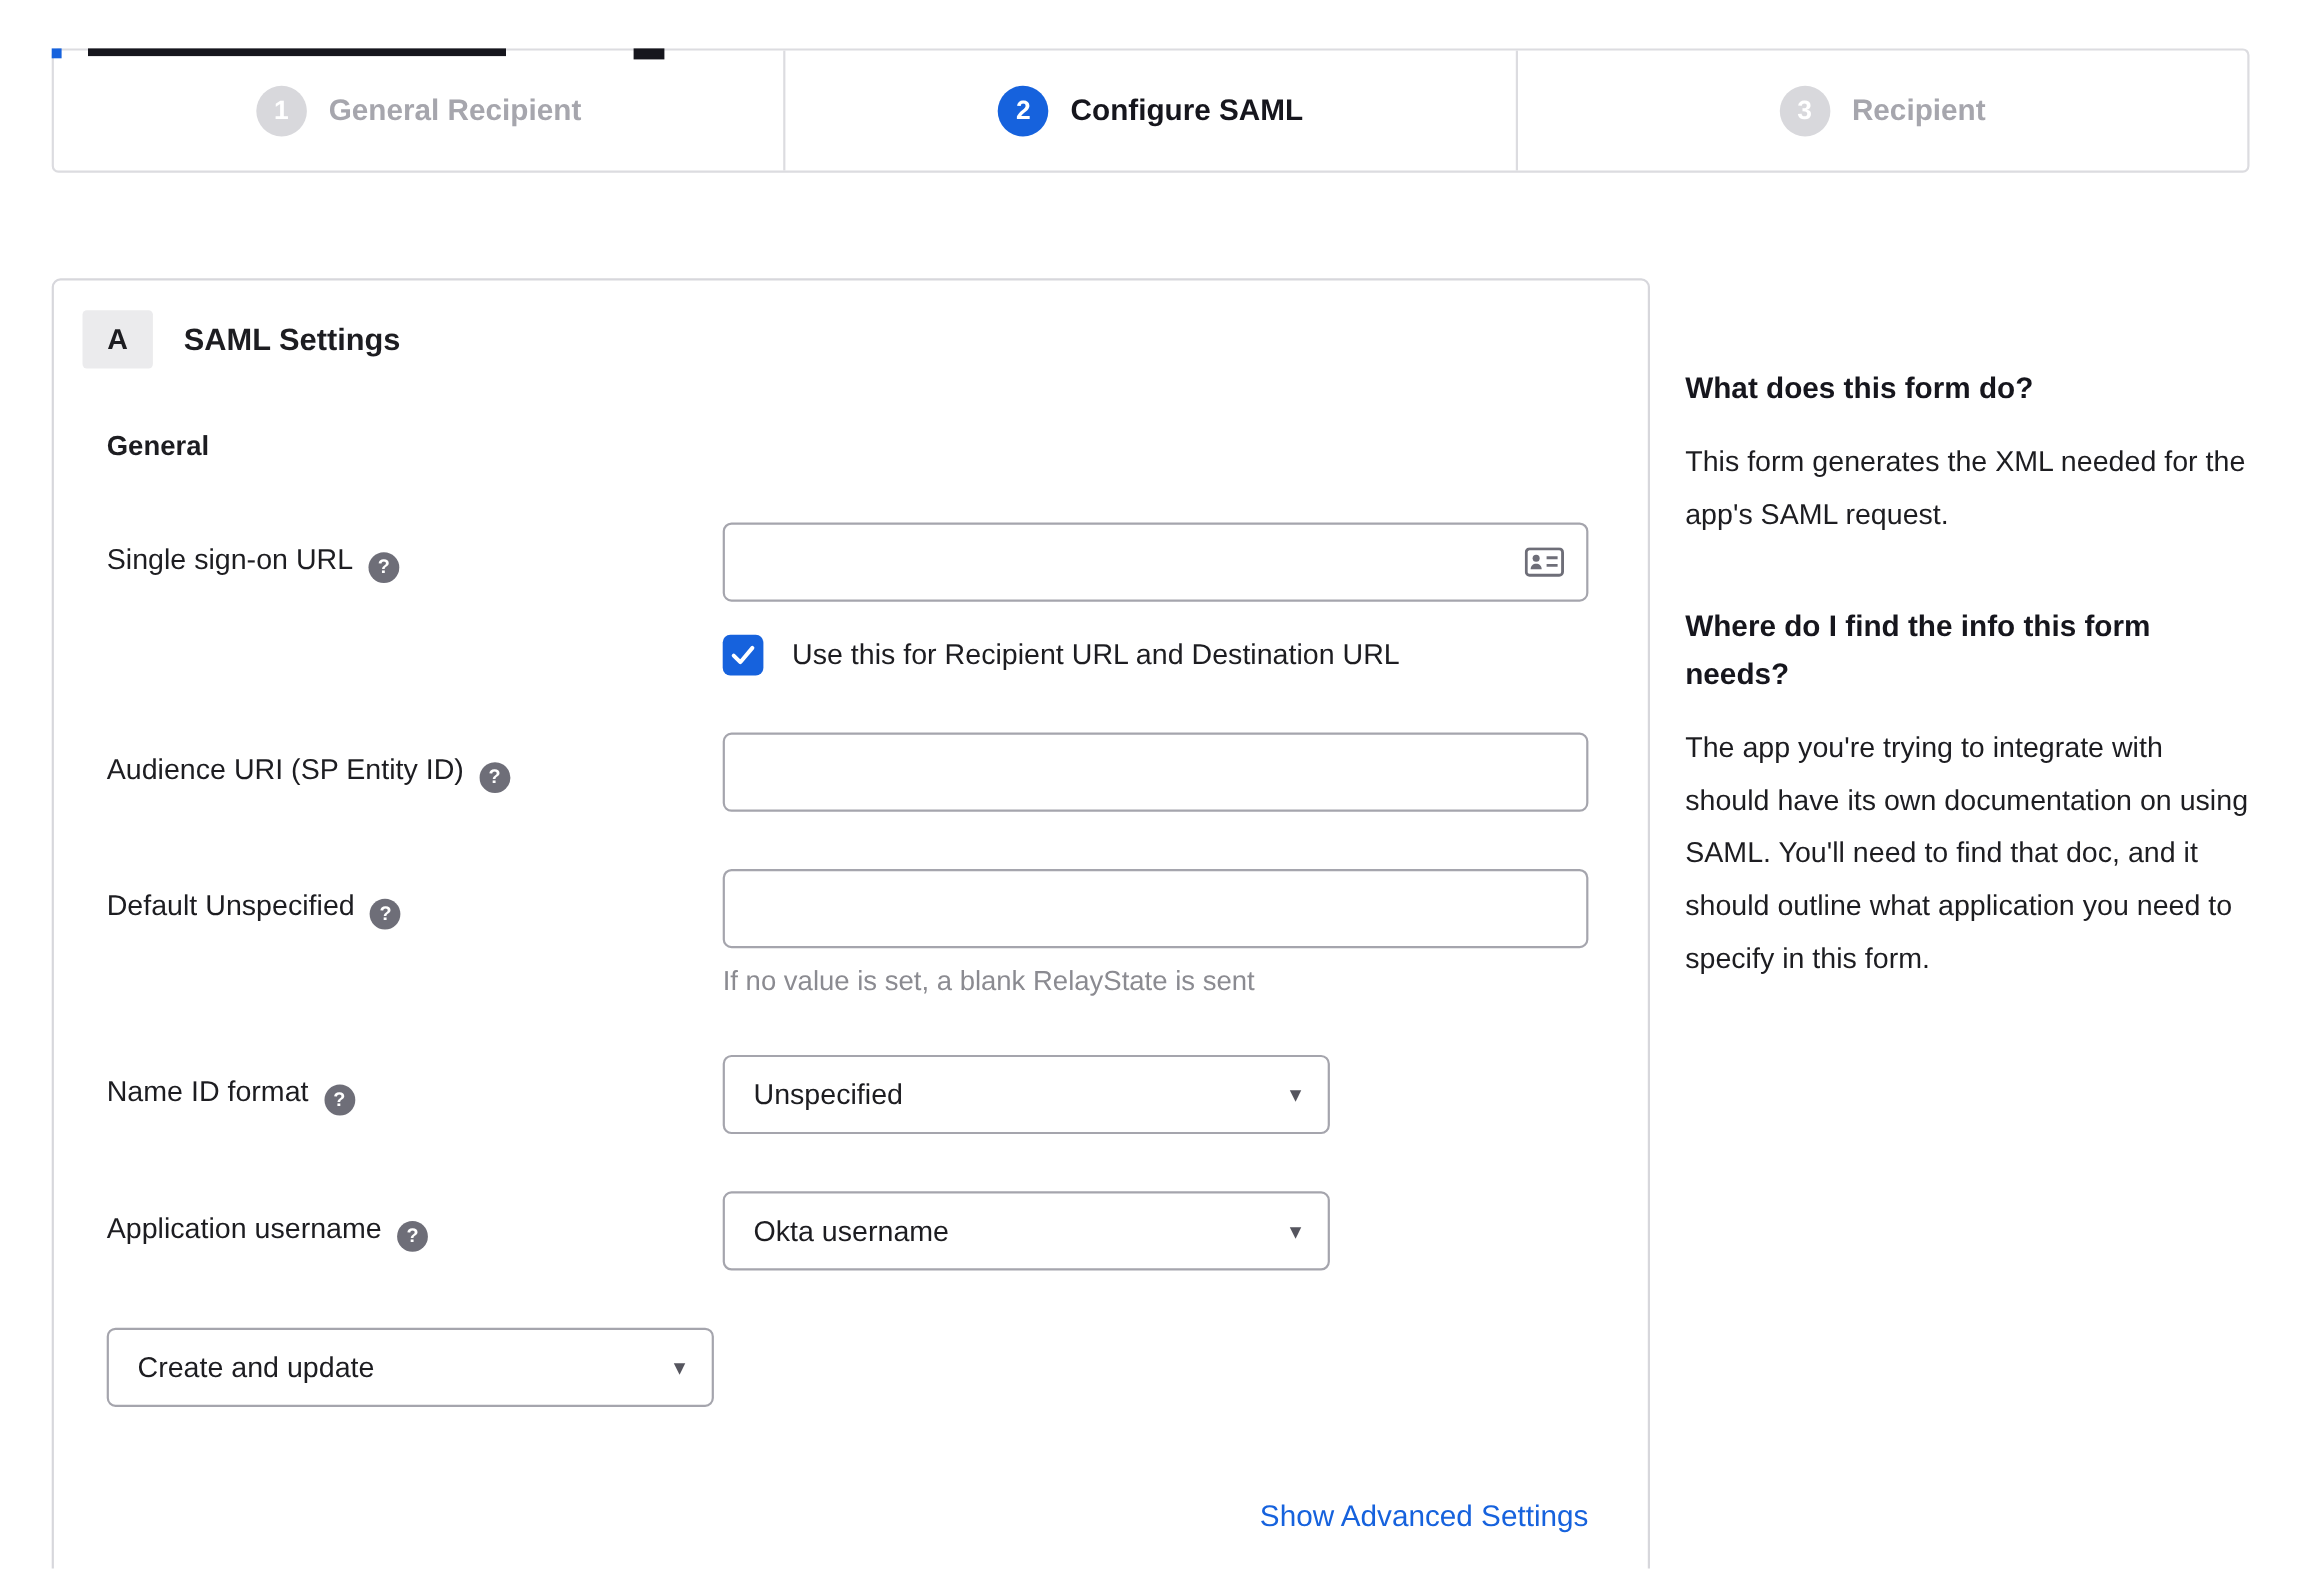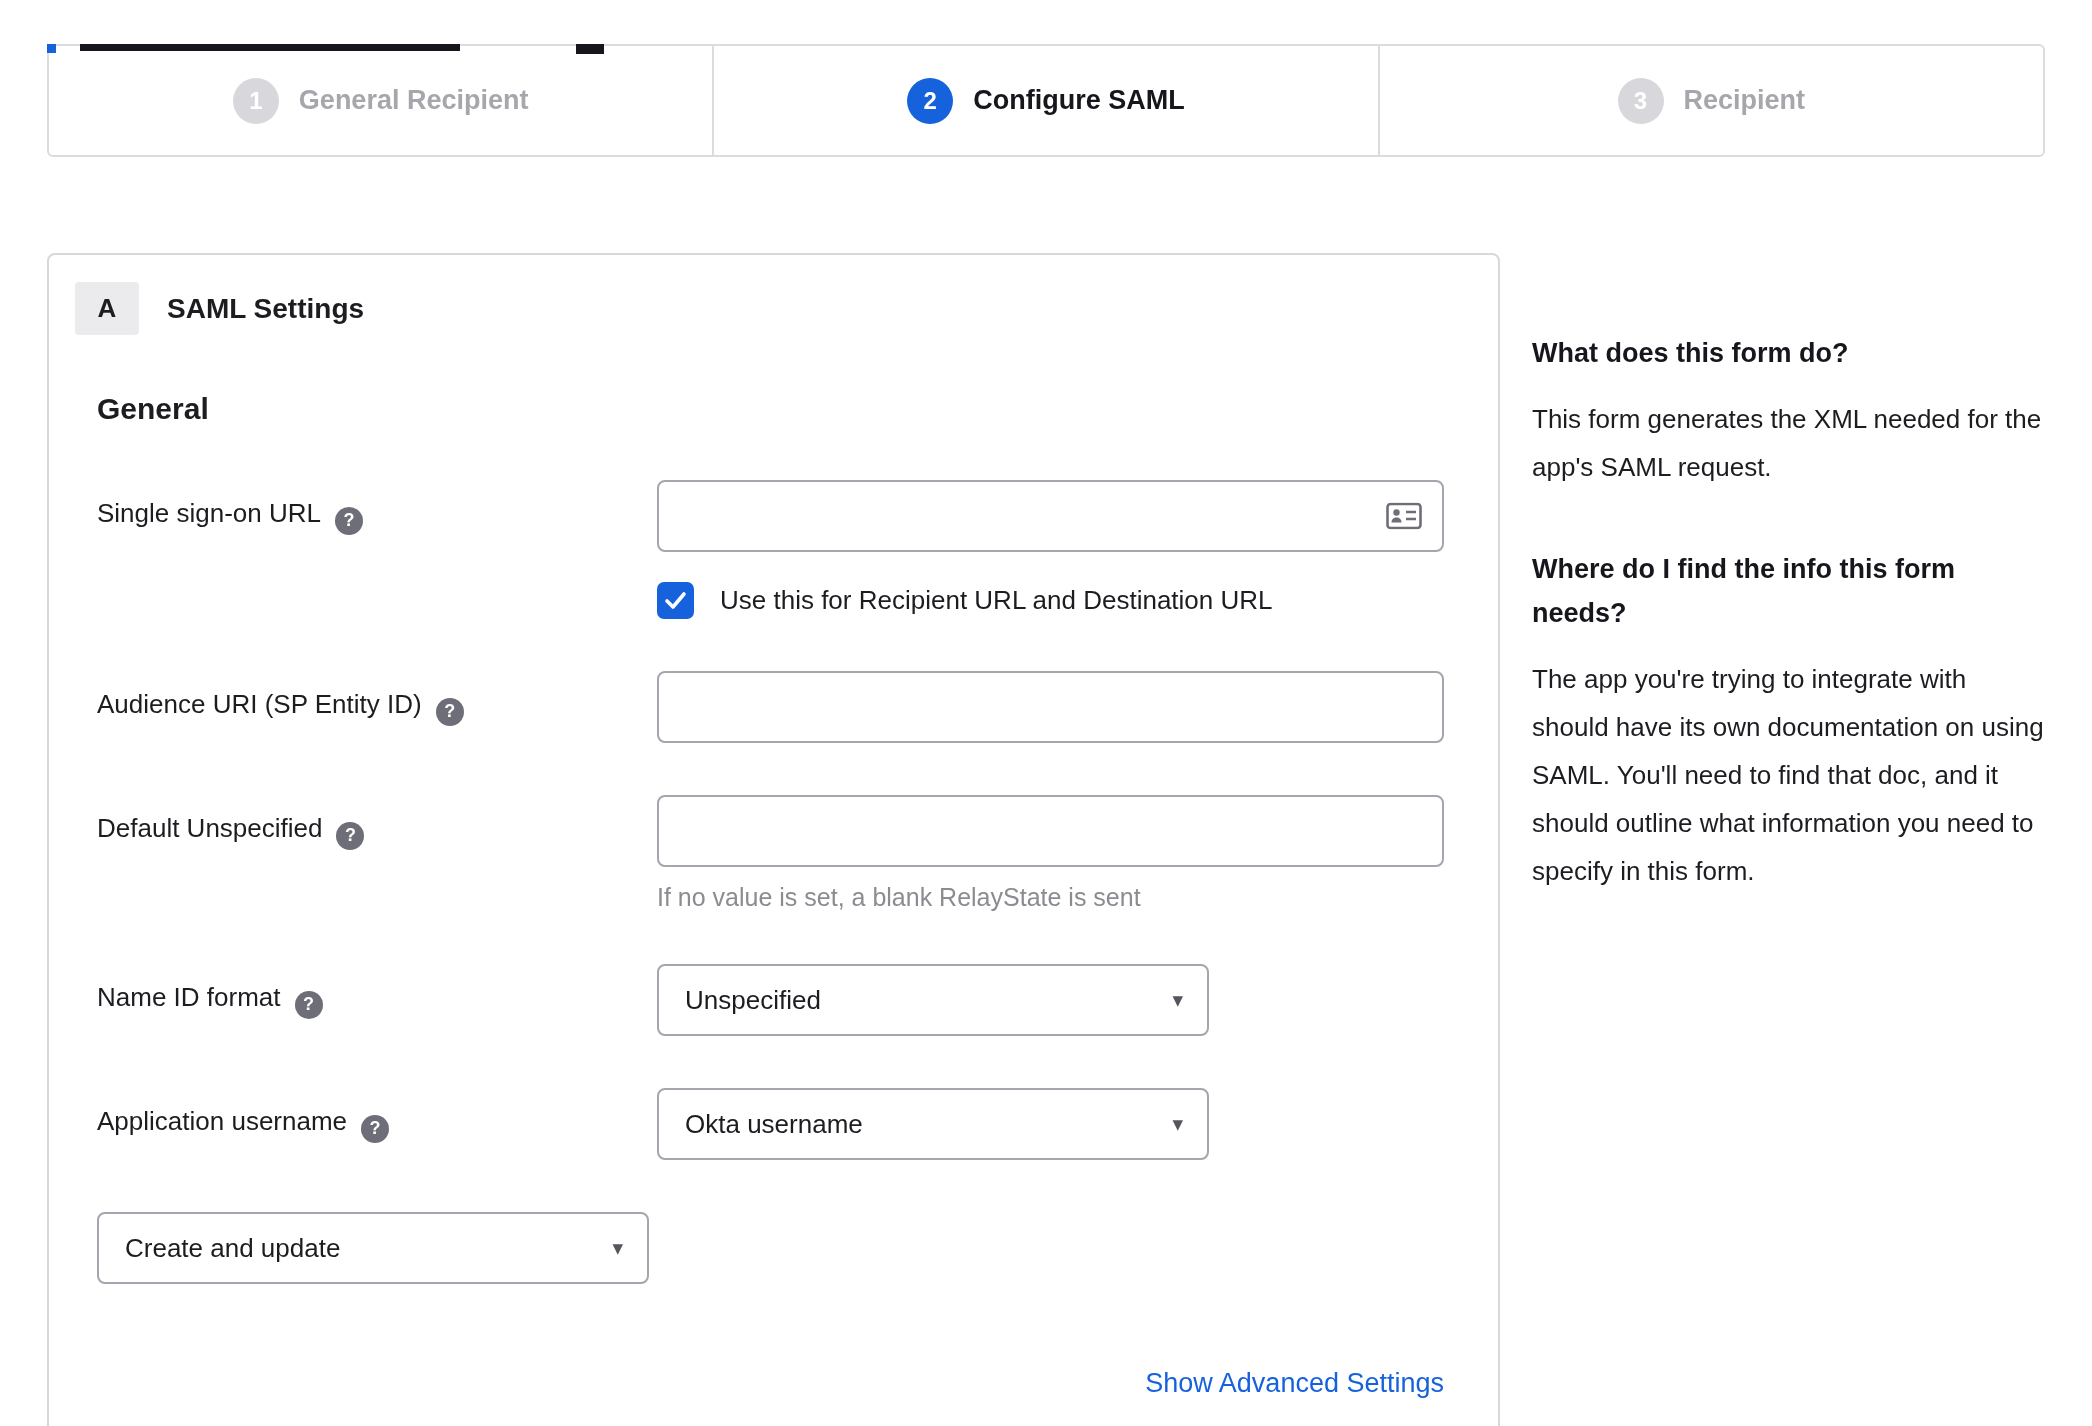--- a/index.html
+++ b/index.html
@@ -63,21 +63,21 @@
   .card-title-row { display: flex; align-items: center; gap: 28px; }
   .section-badge {
     width: 64px; height: 53px;
     background: #ebebed;
     border-radius: 4px;
     display: flex; align-items: center; justify-content: center;
     font-size: 26px; font-weight: bold; color: #1d1d21;
   }
   .card-title { font-size: 28px; font-weight: bold; }
 
-  .group-heading { font-size: 30px; font-weight: bold; margin: 57px 0 0 22px; }
+  .group-heading { font-size: 25px; font-weight: bold; margin: 57px 0 0 22px; }
 
   .form-area { margin-left: 22px; margin-top: 54px; }
   .form-row { display: flex; margin-bottom: 52px; }
   .label-col { width: 560px; flex: none; padding-top: 18px; }
   .field-label { font-size: 26px; color: #1d1d21; text-align: center; }
   .help-icon {
     display: inline-flex;
     width: 28px; height: 28px;
     border-radius: 50%;
     background: #6e6e78;
@@ -274,17 +274,17 @@
       <div class="advanced-row">
         <a class="advanced-link" href="#">Show Advanced Settings</a>
       </div>
 
     </div>
 
     <aside class="help-sidebar">
       <h3>What does this form do?</h3>
       <p>This form generates the XML needed for the app's SAML request.</p>
       <h3>Where do I find the info this form needs?</h3>
-      <p>The app you're trying to integrate with should have its own documentation on using SAML. You'll need to find that doc, and it should outline what information you need to specify in this form.</p>
+      <p>The app you're trying to integrate with should have its own documentation on using SAML. You'll need to find that doc, and it should outline what application you need to specify in this form.</p>
     </aside>
 
   </div>
 </div>
 
 </body></html>

